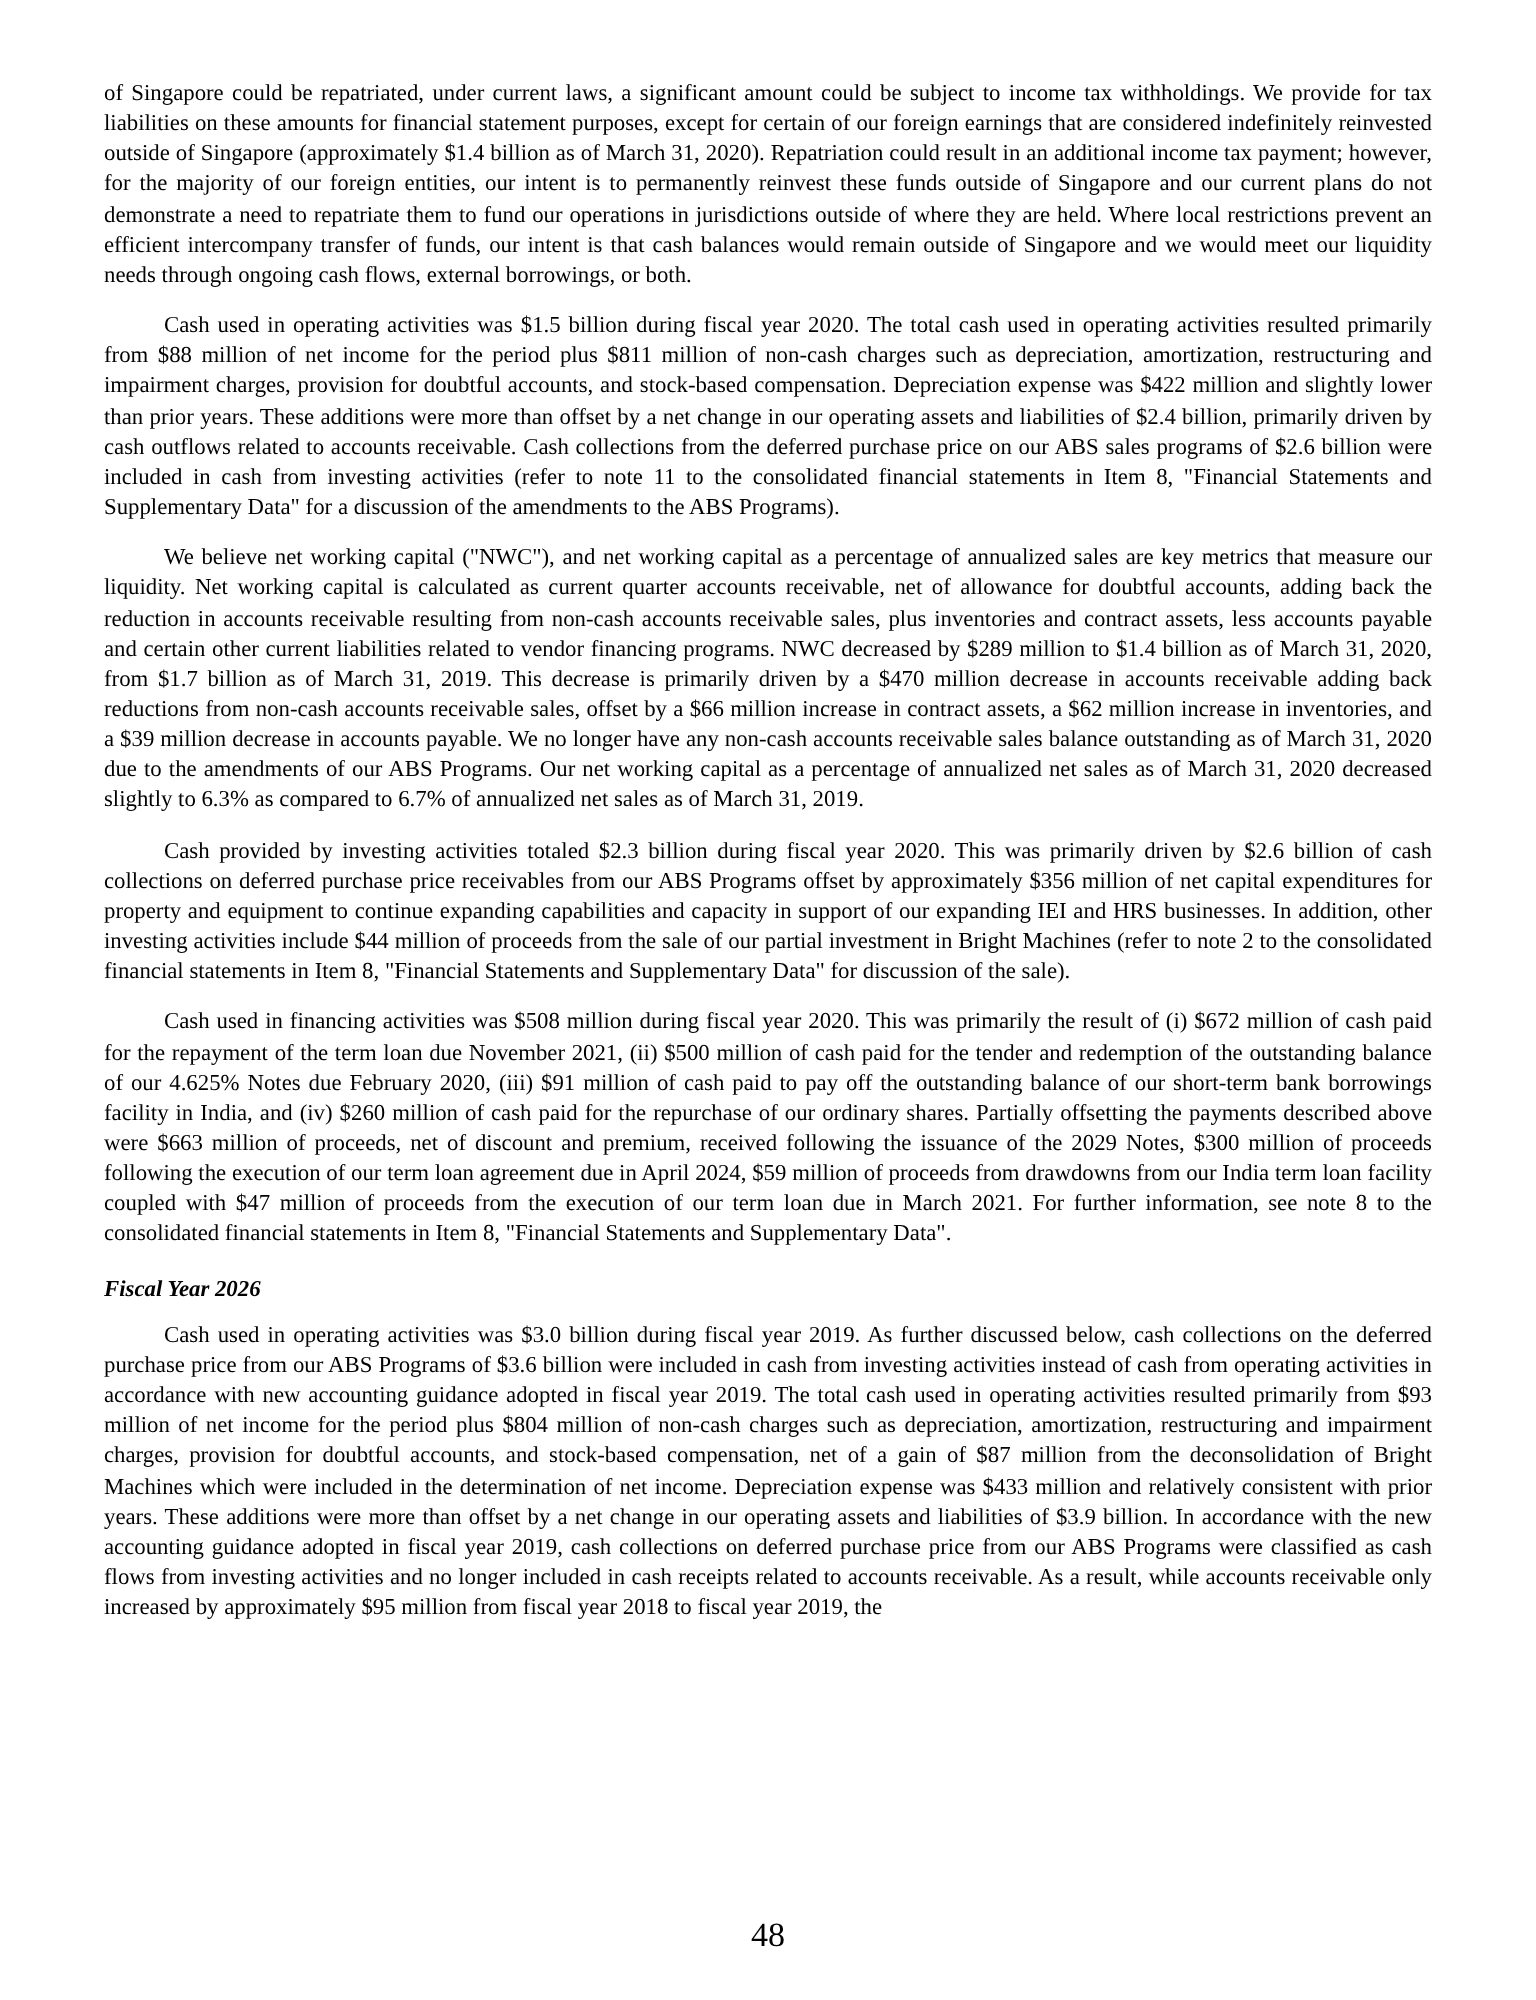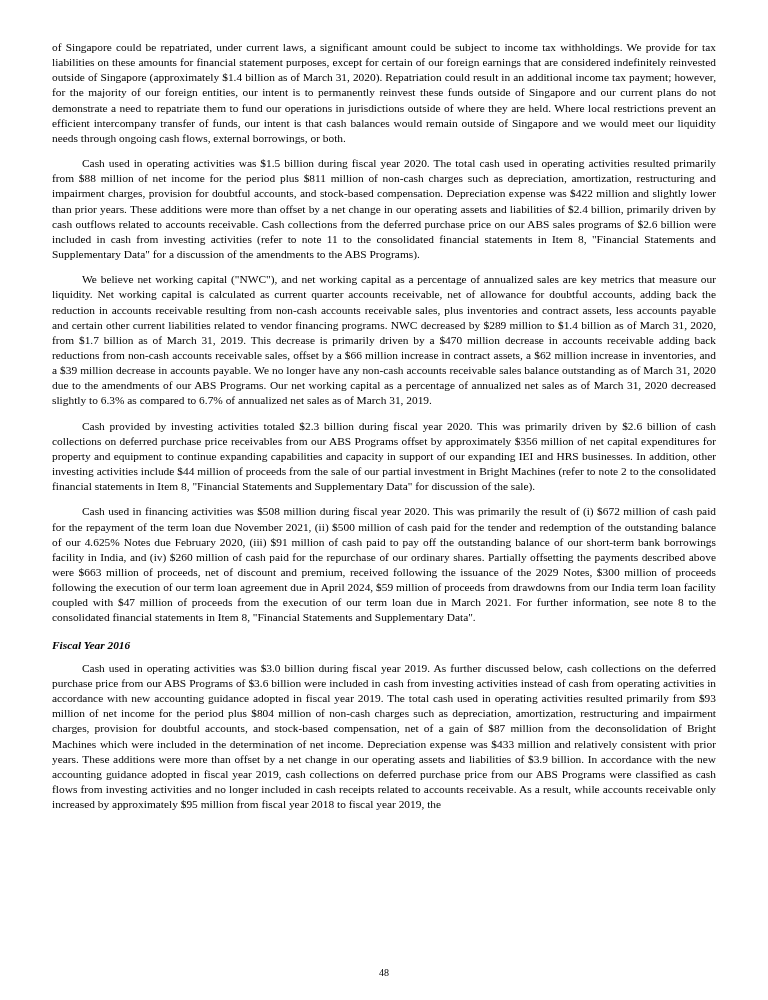--- a/index.html
+++ b/index.html
@@ -38,40 +38,40 @@
     font-weight: bold;
     margin: 12px 0 8px 0;
     text-align: left;
   }
   .page-number {
     position: absolute;
     left: 0;
     right: 0;
     bottom: 22px;
     text-align: center;
-    font-size: 10px;
+    font-size: 17px;
   }
 </style>
 </head>
 <body>
 
 <div class="page">
   <div class="doc-body">
 
     <p class="para">of Singapore could be repatriated, under current laws, a significant amount could be subject to income tax withholdings. We provide for tax liabilities on these amounts for financial statement purposes, except for certain of our foreign earnings that are considered indefinitely reinvested outside of Singapore (approximately $1.4 billion as of March 31, 2020). Repatriation could result in an additional income tax payment; however, for the majority of our foreign entities, our intent is to permanently reinvest these funds outside of Singapore and our current plans do not demonstrate a need to repatriate them to fund our operations in jurisdictions outside of where they are held. Where local restrictions prevent an efficient intercompany transfer of funds, our intent is that cash balances would remain outside of Singapore and we would meet our liquidity needs through ongoing cash flows, external borrowings, or both.</p>
 
 
     <p class="para indent">Cash used in operating activities was $1.5 billion during fiscal year 2020. The total cash used in operating activities resulted primarily from $88 million of net income for the period plus $811 million of non-cash charges such as depreciation, amortization, restructuring and impairment charges, provision for doubtful accounts, and stock-based compensation. Depreciation expense was $422 million and slightly lower than prior years. These additions were more than offset by a net change in our operating assets and liabilities of $2.4 billion, primarily driven by cash outflows related to accounts receivable. Cash collections from the deferred purchase price on our ABS sales programs of $2.6 billion were included in cash from investing activities (refer to note 11 to the consolidated financial statements in Item 8, "Financial Statements and Supplementary Data" for a discussion of the amendments to the ABS Programs).</p>
 
     <p class="para indent">We believe net working capital ("NWC"), and net working capital as a percentage of annualized sales are key metrics that measure our liquidity. Net working capital is calculated as current quarter accounts receivable, net of allowance for doubtful accounts, adding back the reduction in accounts receivable resulting from non-cash accounts receivable sales, plus inventories and contract assets, less accounts payable and certain other current liabilities related to vendor financing programs. NWC decreased by $289 million to $1.4 billion as of March 31, 2020, from $1.7 billion as of March 31, 2019. This decrease is primarily driven by a $470 million decrease in accounts receivable adding back reductions from non-cash accounts receivable sales, offset by a $66 million increase in contract assets, a $62 million increase in inventories, and a $39 million decrease in accounts payable. We no longer have any non-cash accounts receivable sales balance outstanding as of March 31, 2020 due to the amendments of our ABS Programs. Our net working capital as a percentage of annualized net sales as of March 31, 2020 decreased slightly to 6.3% as compared to 6.7% of annualized net sales as of March 31, 2019.</p>
 
     <p class="para indent">Cash provided by investing activities totaled $2.3 billion during fiscal year 2020. This was primarily driven by $2.6 billion of cash collections on deferred purchase price receivables from our ABS Programs offset by approximately $356 million of net capital expenditures for property and equipment to continue expanding capabilities and capacity in support of our expanding IEI and HRS businesses. In addition, other investing activities include $44 million of proceeds from the sale of our partial investment in Bright Machines (refer to note 2 to the consolidated financial statements in Item 8, "Financial Statements and Supplementary Data" for discussion of the sale).</p>
 
     <p class="para indent">Cash used in financing activities was $508 million during fiscal year 2020. This was primarily the result of (i) $672 million of cash paid for the repayment of the term loan due November 2021, (ii) $500 million of cash paid for the tender and redemption of the outstanding balance of our 4.625% Notes due February 2020, (iii) $91 million of cash paid to pay off the outstanding balance of our short-term bank borrowings facility in India, and (iv) $260 million of cash paid for the repurchase of our ordinary shares. Partially offsetting the payments described above were $663 million of proceeds, net of discount and premium, received following the issuance of the 2029 Notes, $300 million of proceeds following the execution of our term loan agreement due in April 2024, $59 million of proceeds from drawdowns from our India term loan facility coupled with $47 million of proceeds from the execution of our term loan due in March 2021. For further information, see note 8 to the consolidated financial statements in Item 8, "Financial Statements and Supplementary Data".</p>
 
-    <h3 class="section-heading">Fiscal Year 2016</h3>
+    <h3 class="section-heading">Fiscal Year 2026</h3>
 
     <p class="para indent">Cash used in operating activities was $3.0 billion during fiscal year 2019. As further discussed below, cash collections on the deferred purchase price from our ABS Programs of $3.6 billion were included in cash from investing activities instead of cash from operating activities in accordance with new accounting guidance adopted in fiscal year 2019. The total cash used in operating activities resulted primarily from $93 million of net income for the period plus $804 million of non-cash charges such as depreciation, amortization, restructuring and impairment charges, provision for doubtful accounts, and stock-based compensation, net of a gain of $87 million from the deconsolidation of Bright Machines which were included in the determination of net income. Depreciation expense was $433 million and relatively consistent with prior years. These additions were more than offset by a net change in our operating assets and liabilities of $3.9 billion. In accordance with the new accounting guidance adopted in fiscal year 2019, cash collections on deferred purchase price from our ABS Programs were classified as cash flows from investing activities and no longer included in cash receipts related to accounts receivable. As a result, while accounts receivable only increased by approximately $95 million from fiscal year 2018 to fiscal year 2019, the</p>
 
   </div>
 
   <div class="page-number">48</div>
 </div>
 
 </body></html>

